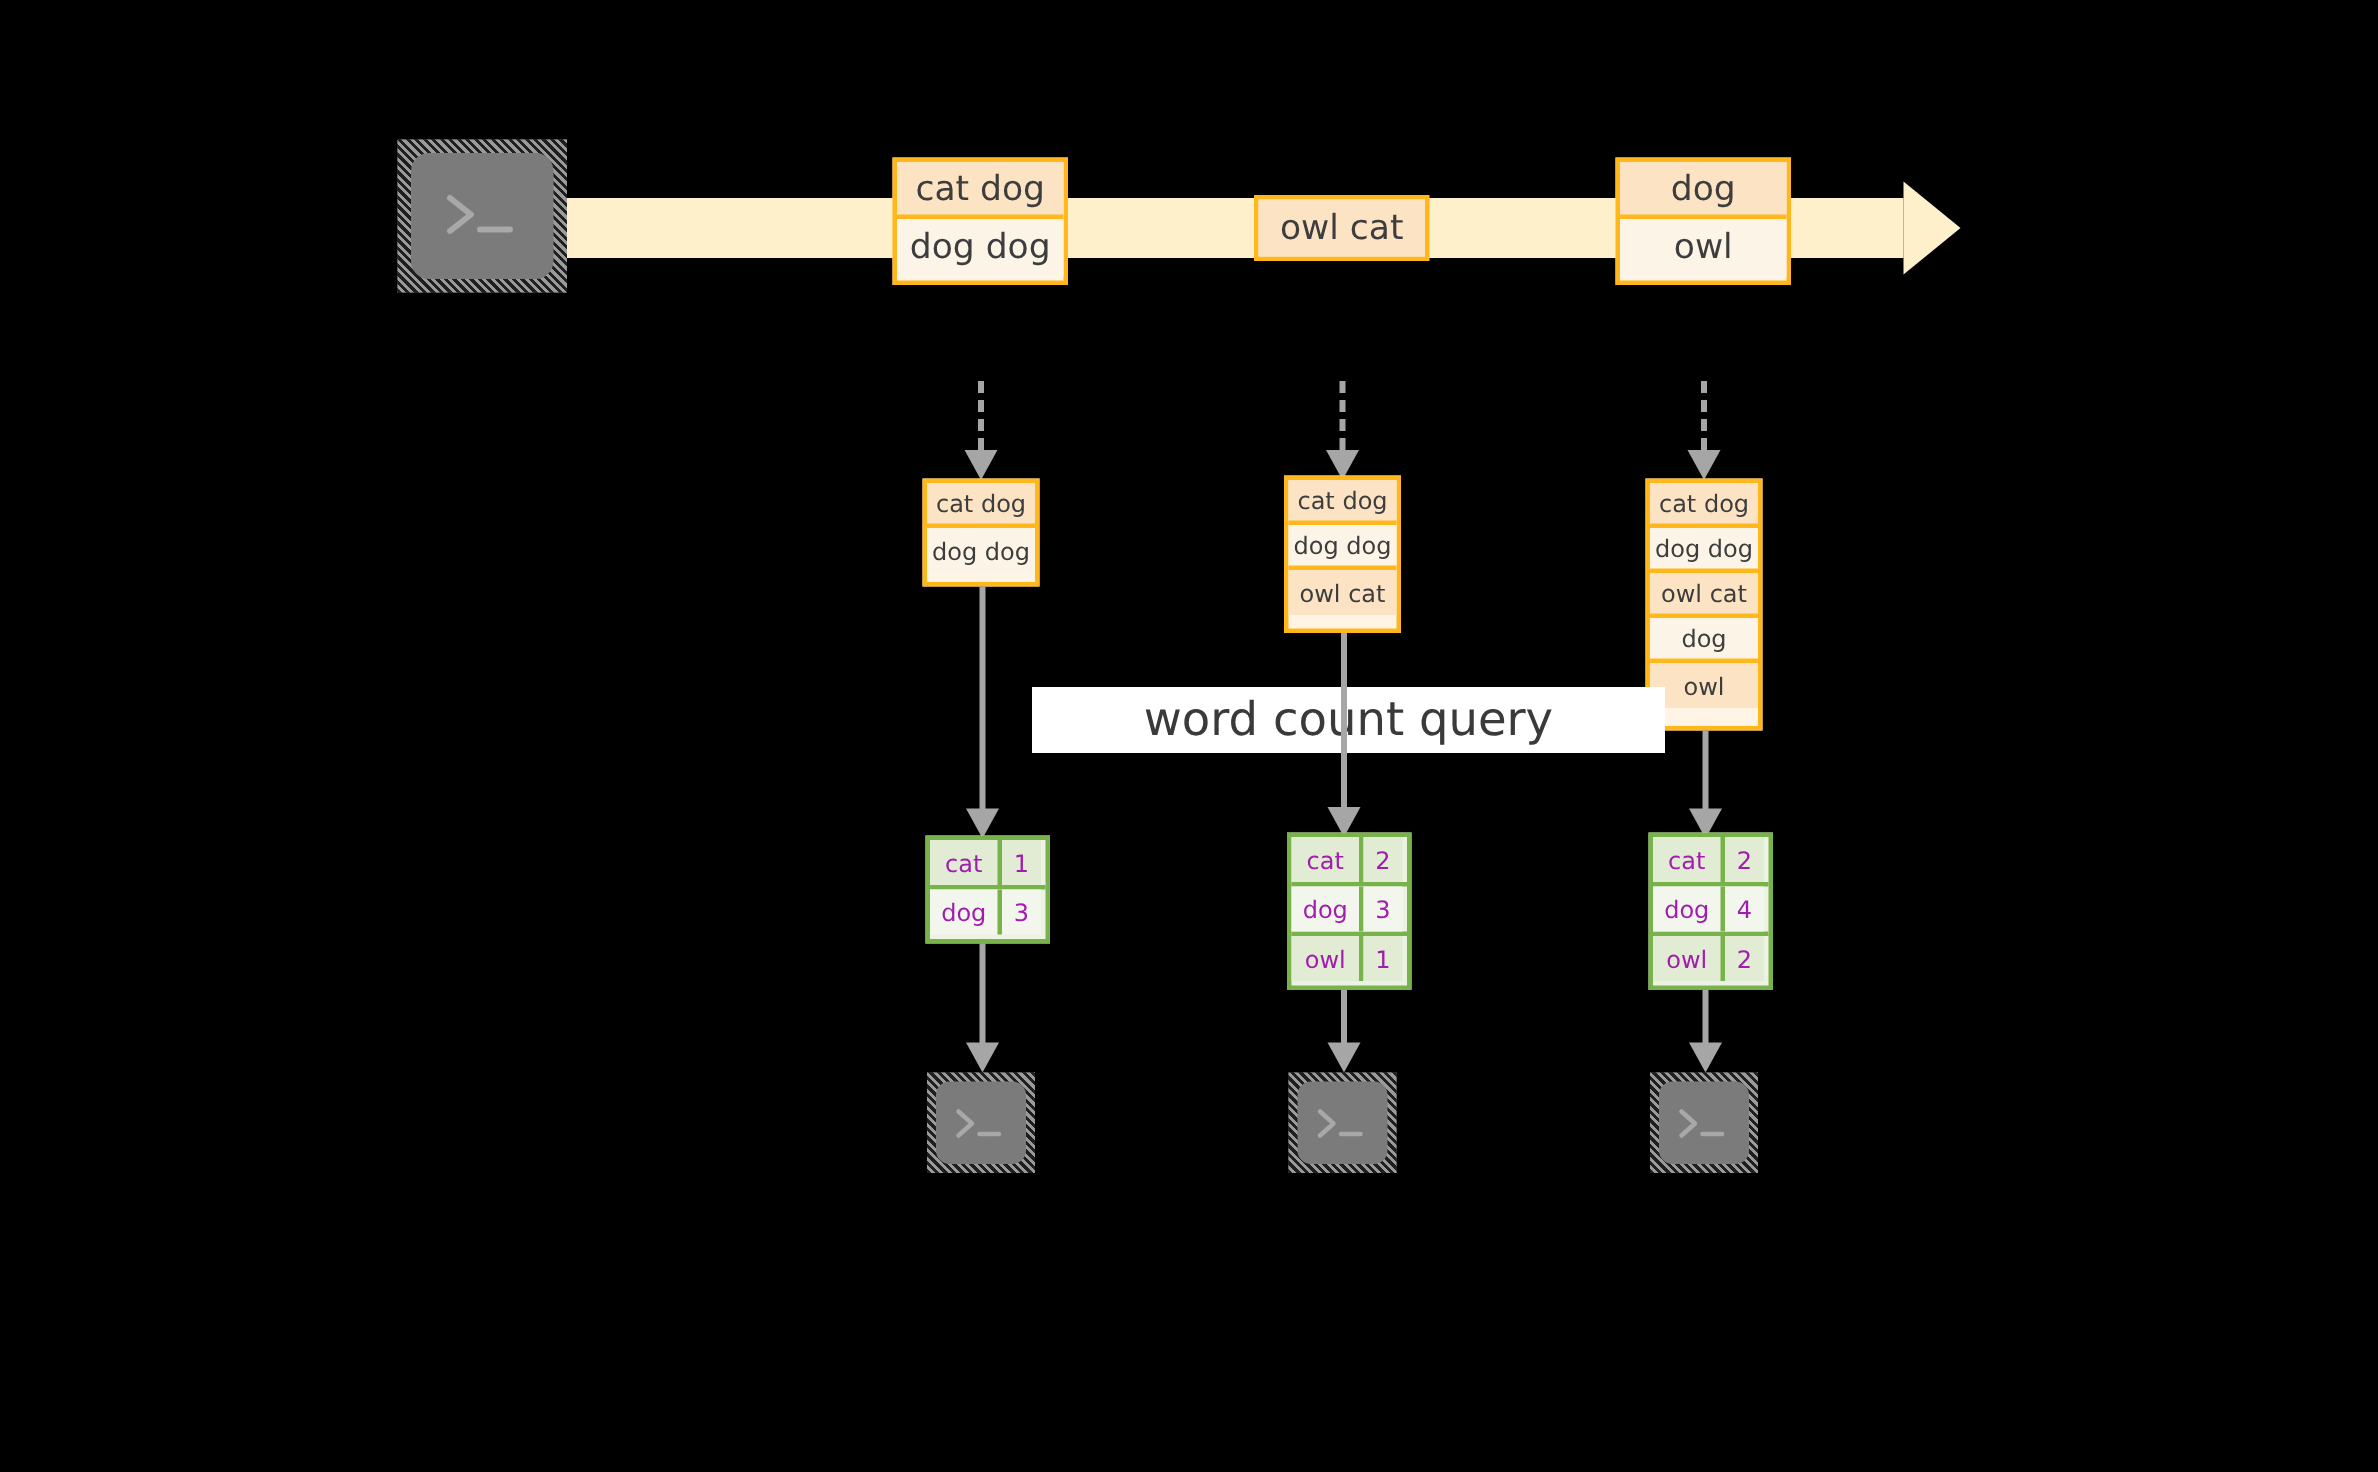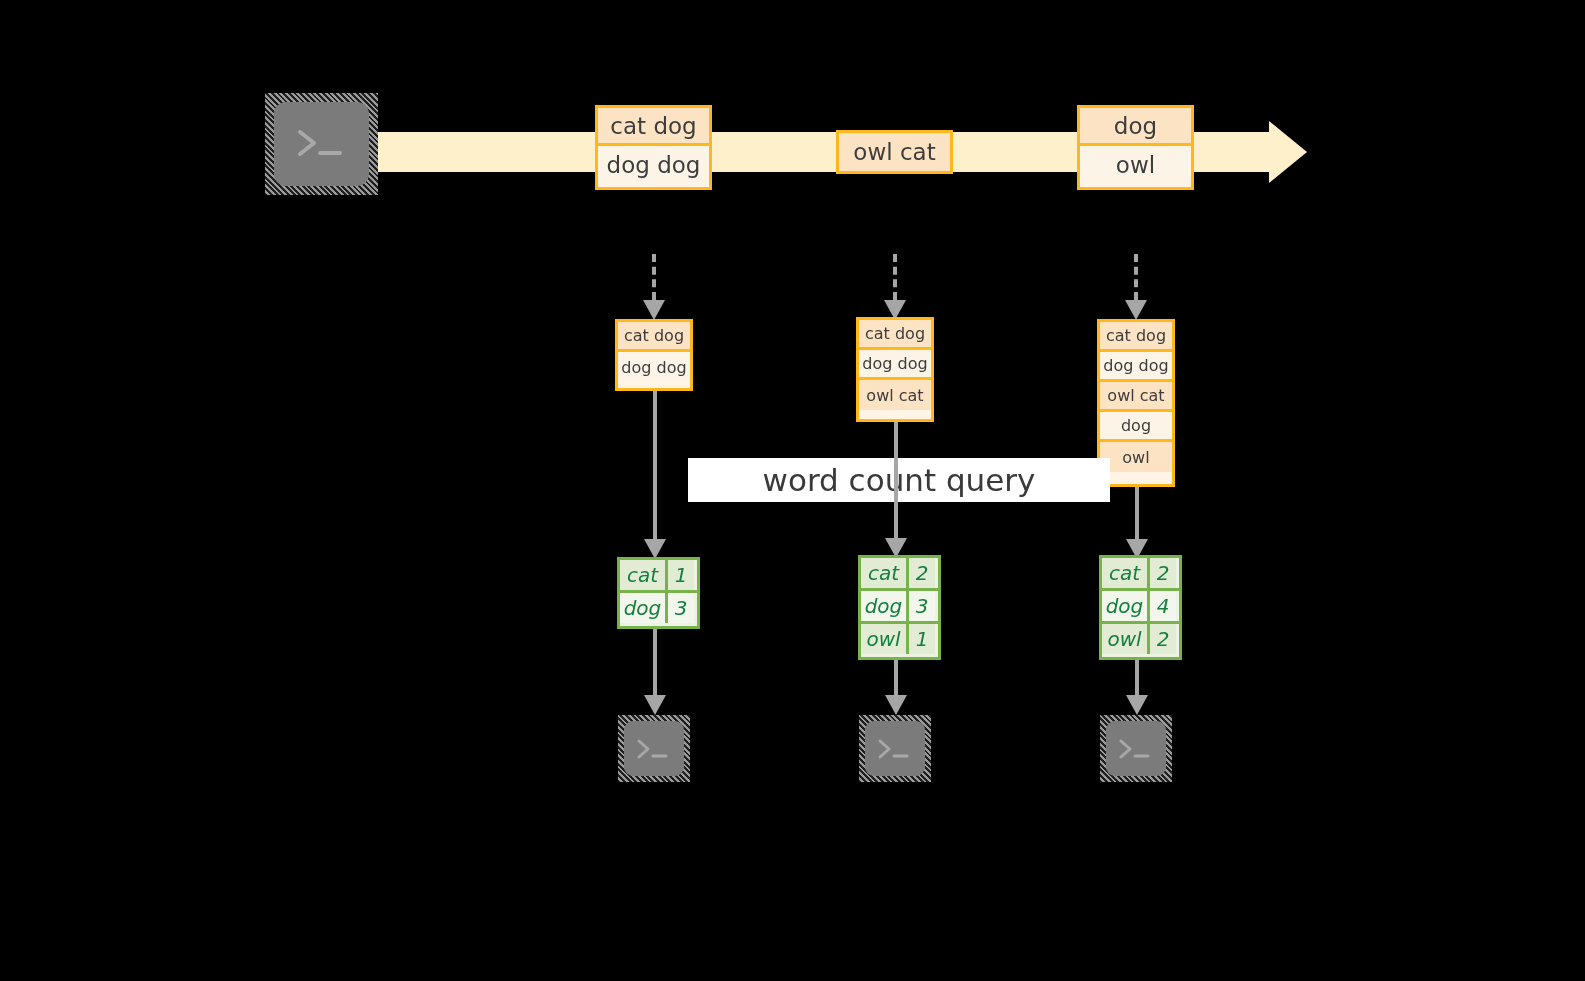--- a/index.html
+++ b/index.html
@@ -98,23 +98,22 @@
     height: 30px;
     border-bottom: 3px solid var(--green, #78B24A);
   }
   .result-table .row:last-child { border-bottom: none; }
   .result-table .row .word,
   .result-table .row .count {
     box-sizing: border-box;
     display: flex;
     align-items: center;
     justify-content: center;
-    font-size: 20px;
-    color: #15803d;
-    font-style: italic;
+    font-size: 16px;
+    color: #a21caf;
   }
   .result-table .row .word {
     width: 48px;
     border-right: 3px solid var(--green, #78B24A);
   }
   .result-table .row .count { width: 26px; }
   .result-table .row.dark  .word,
   .result-table .row.dark  .count { background: #E2EBD4; }
   .result-table .row.light .word,
   .result-table .row.light .count { background: #F2F6EC; }

